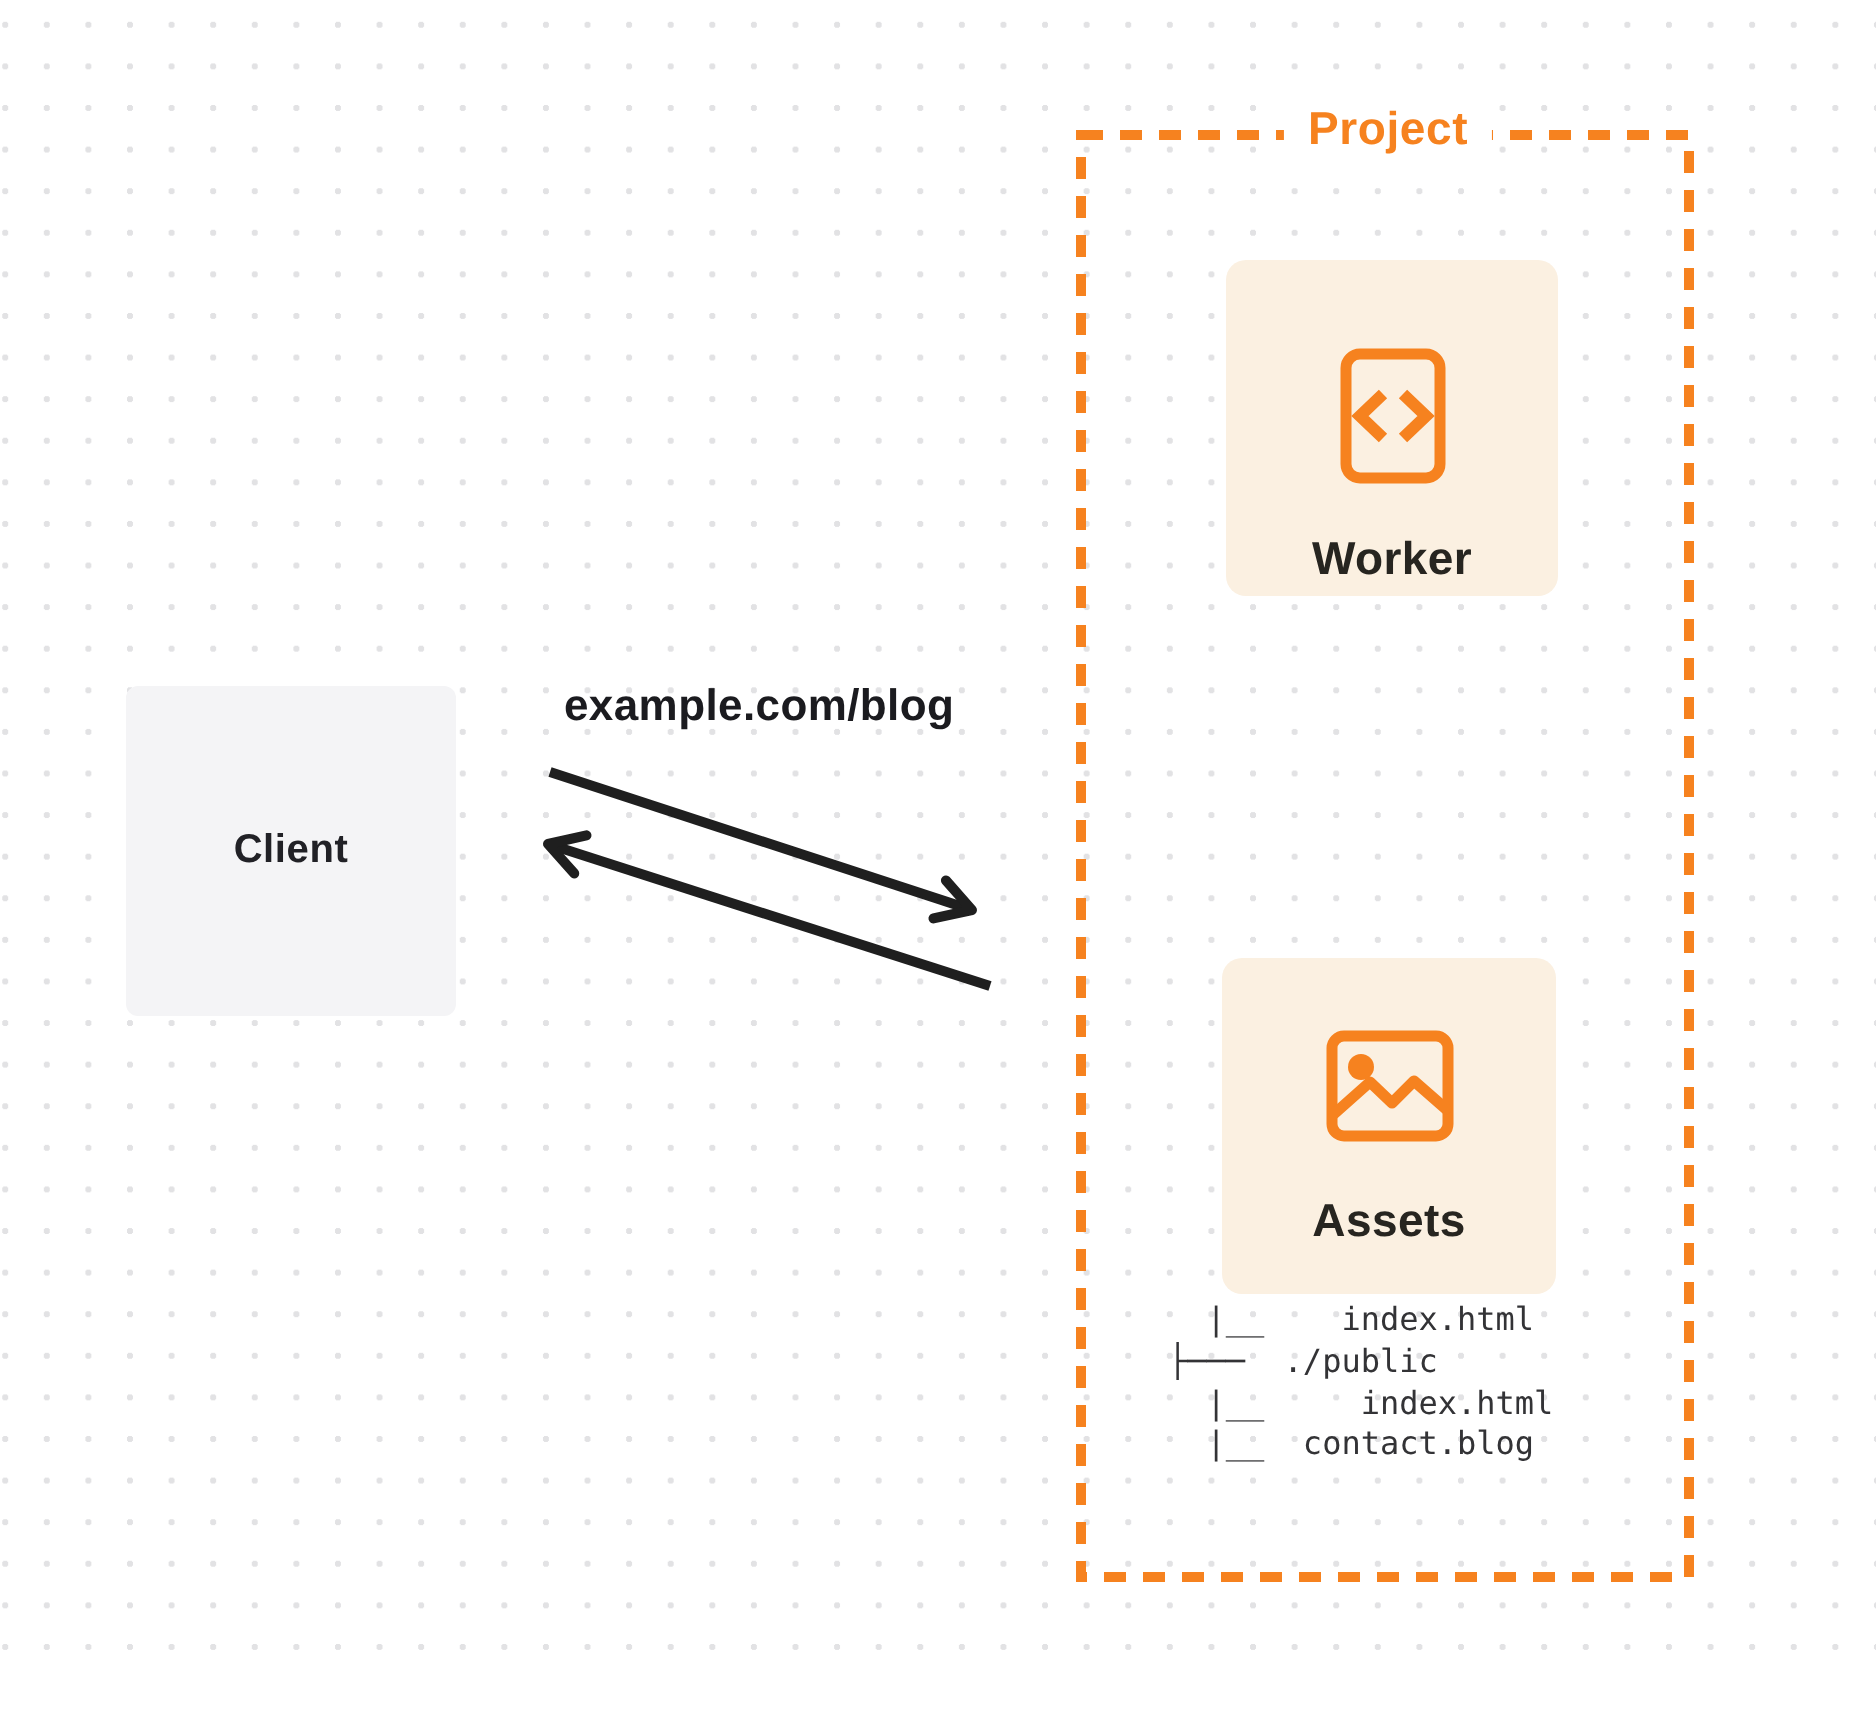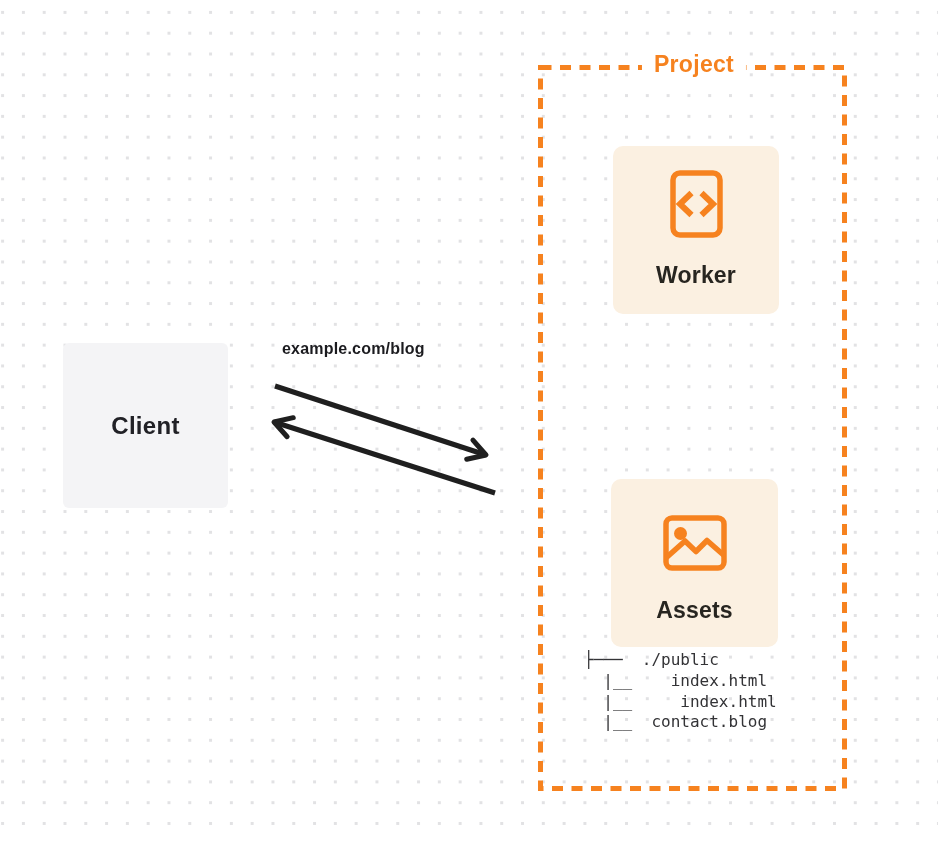--- a/index.html
+++ b/index.html
@@ -40,21 +40,21 @@
 
   
   .card {
     position: absolute;
     background: #fbf0e1;
     border-radius: 10px;
     display: flex;
     flex-direction: column;
     align-items: center;
   }
-  .worker-card { left: 613px; top: 146px; width: 166px; height: 168px; padding-top: 24px; box-sizing: border-box; }
+  .worker-card { left: 613px; top: 130px; width: 166px; height: 168px; padding-top: 44px; box-sizing: border-box; }
   .assets-card { left: 611px; top: 479px; width: 167px; height: 168px; padding-top: 36px; box-sizing: border-box; }
   .worker-card .card-icon { margin-bottom: 24px; }
   .assets-card .card-icon { margin-bottom: 26px; }
   .card-label {
     font-size: 23px;
     font-weight: 700;
     color: #272520;
     letter-spacing: 0.2px;
   }
 
@@ -65,32 +65,32 @@
     top: 343px;
     width: 165px;
     height: 165px;
     background: #f4f4f6;
     border-radius: 6px;
     display: flex;
     align-items: center;
     justify-content: center;
   }
   .client-label {
-    font-size: 24px;
+    font-size: 20px;
     font-weight: 700;
     color: #212126;
     letter-spacing: 0.3px;
   }
 
   
   .request-label {
     position: absolute;
     left: 282px;
     top: 340px;
-    font-size: 16px;
+    font-size: 22px;
     font-weight: 700;
     color: #1b1b1f;
     letter-spacing: 0.2px;
     white-space: nowrap;
   }
 
   
   .arrows-svg {
     position: absolute;
     left: 0;
@@ -135,21 +135,21 @@
 
   <div class="card assets-card">
     <svg class="card-icon" width="64" height="56" viewBox="0 0 64 56" xmlns="http://www.w3.org/2000/svg">
       <rect x="3" y="3" width="58" height="50" rx="6" fill="none" stroke="#f6821f" stroke-width="5.5"></rect>
       <circle cx="17.5" cy="18.5" r="6.5" fill="#f6821f"></circle>
       <path d="M4 42 L22 26 L33 36.5 L44 25.5 L60 39.5" fill="none" stroke="#f6821f" stroke-width="5.5" stroke-linejoin="round" stroke-linecap="round"></path>
     </svg>
     <div class="card-label">Assets</div>
   </div>
 
-  <pre class="file-tree"><span class="tree-line">├───  ./public</span><span class="tree-line">  |__    index.html</span><span class="tree-line">  |__     index.html</span><span class="tree-line">  |__  contact.blog</span></pre>
+  <pre class="file-tree"><span class="tree-line">  |__    index.html</span><span class="tree-line">├───  ./public</span><span class="tree-line">  |__     index.html</span><span class="tree-line">  |__  contact.blog</span></pre>
 
   <div class="client-box">
     <div class="client-label">Client</div>
   </div>
 
   <div class="request-label">example.com/blog</div>
 
   <svg class="arrows-svg" viewBox="0 0 938 860" xmlns="http://www.w3.org/2000/svg">
     <defs>
       <marker id="chevron" viewBox="0 0 28 28" markerWidth="28" markerHeight="28" refX="22" refY="14" orient="auto" markerUnits="userSpaceOnUse">

